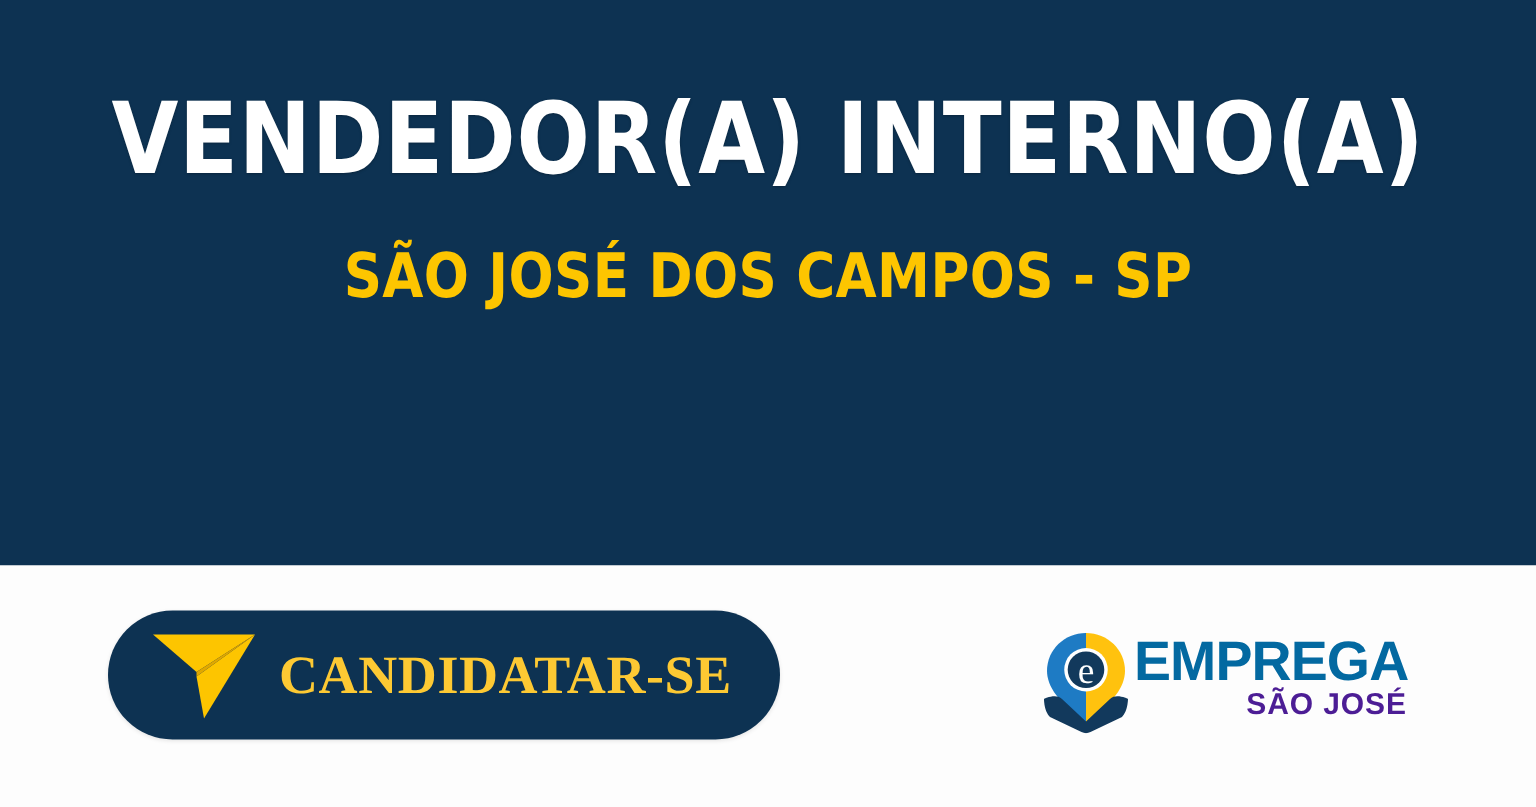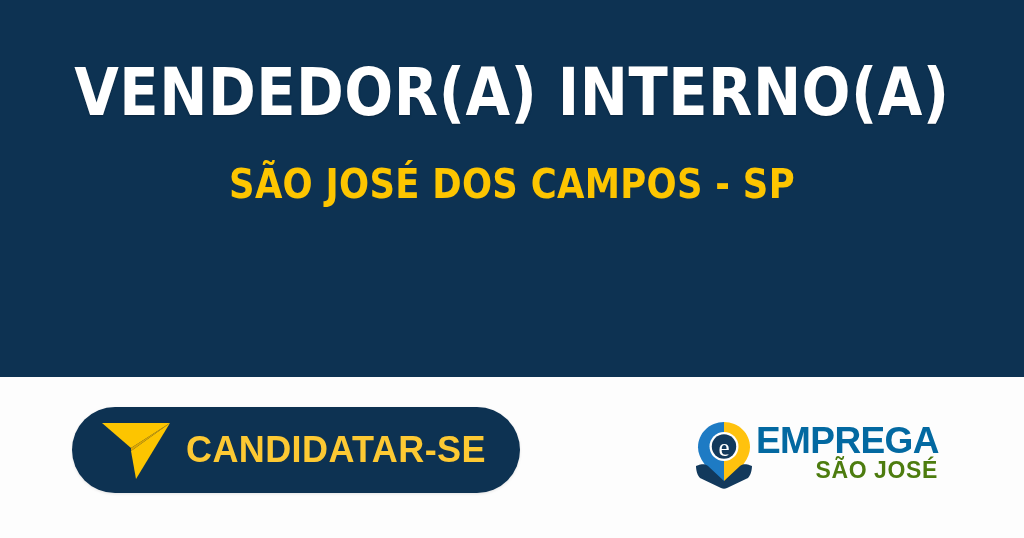--- a/index.html
+++ b/index.html
@@ -100,21 +100,21 @@
 
   .plane-icon {
     width: 72px;
     height: 66px;
     flex: 0 0 auto;
     display: block;
   }
 
   .apply-label {
     color: #fdc933;
-    font-family: Liberation Sans, sans-serif;
+    font-family: Liberation Serif, serif;
     font-weight: 700;
     font-size: 36px;
     letter-spacing: 0.4px;
     line-height: 1;
     white-space: nowrap;
     margin-left: 14px;
     text-transform: uppercase;
   }
 
   
@@ -148,24 +148,24 @@
     color: #0369a1;
     font-family: "Liberation Sans", sans-serif;
     font-weight: 700;
     font-size: 37px;
     line-height: 38px;
     letter-spacing: -0.6px;
     white-space: nowrap;
   }
 
   .brand-secondary {
-    color: #4d7c0f;
+    color: #4c1d95;
     font-family: "Liberation Sans", sans-serif;
     font-weight: 700;
-    font-size: 23px;
+    font-size: 20px;
     line-height: 24px;
     letter-spacing: 0.6px;
     white-space: nowrap;
     margin-top: -2px;
     margin-right: 1px;
   }
 </style>
 </head>
 <body>
 

